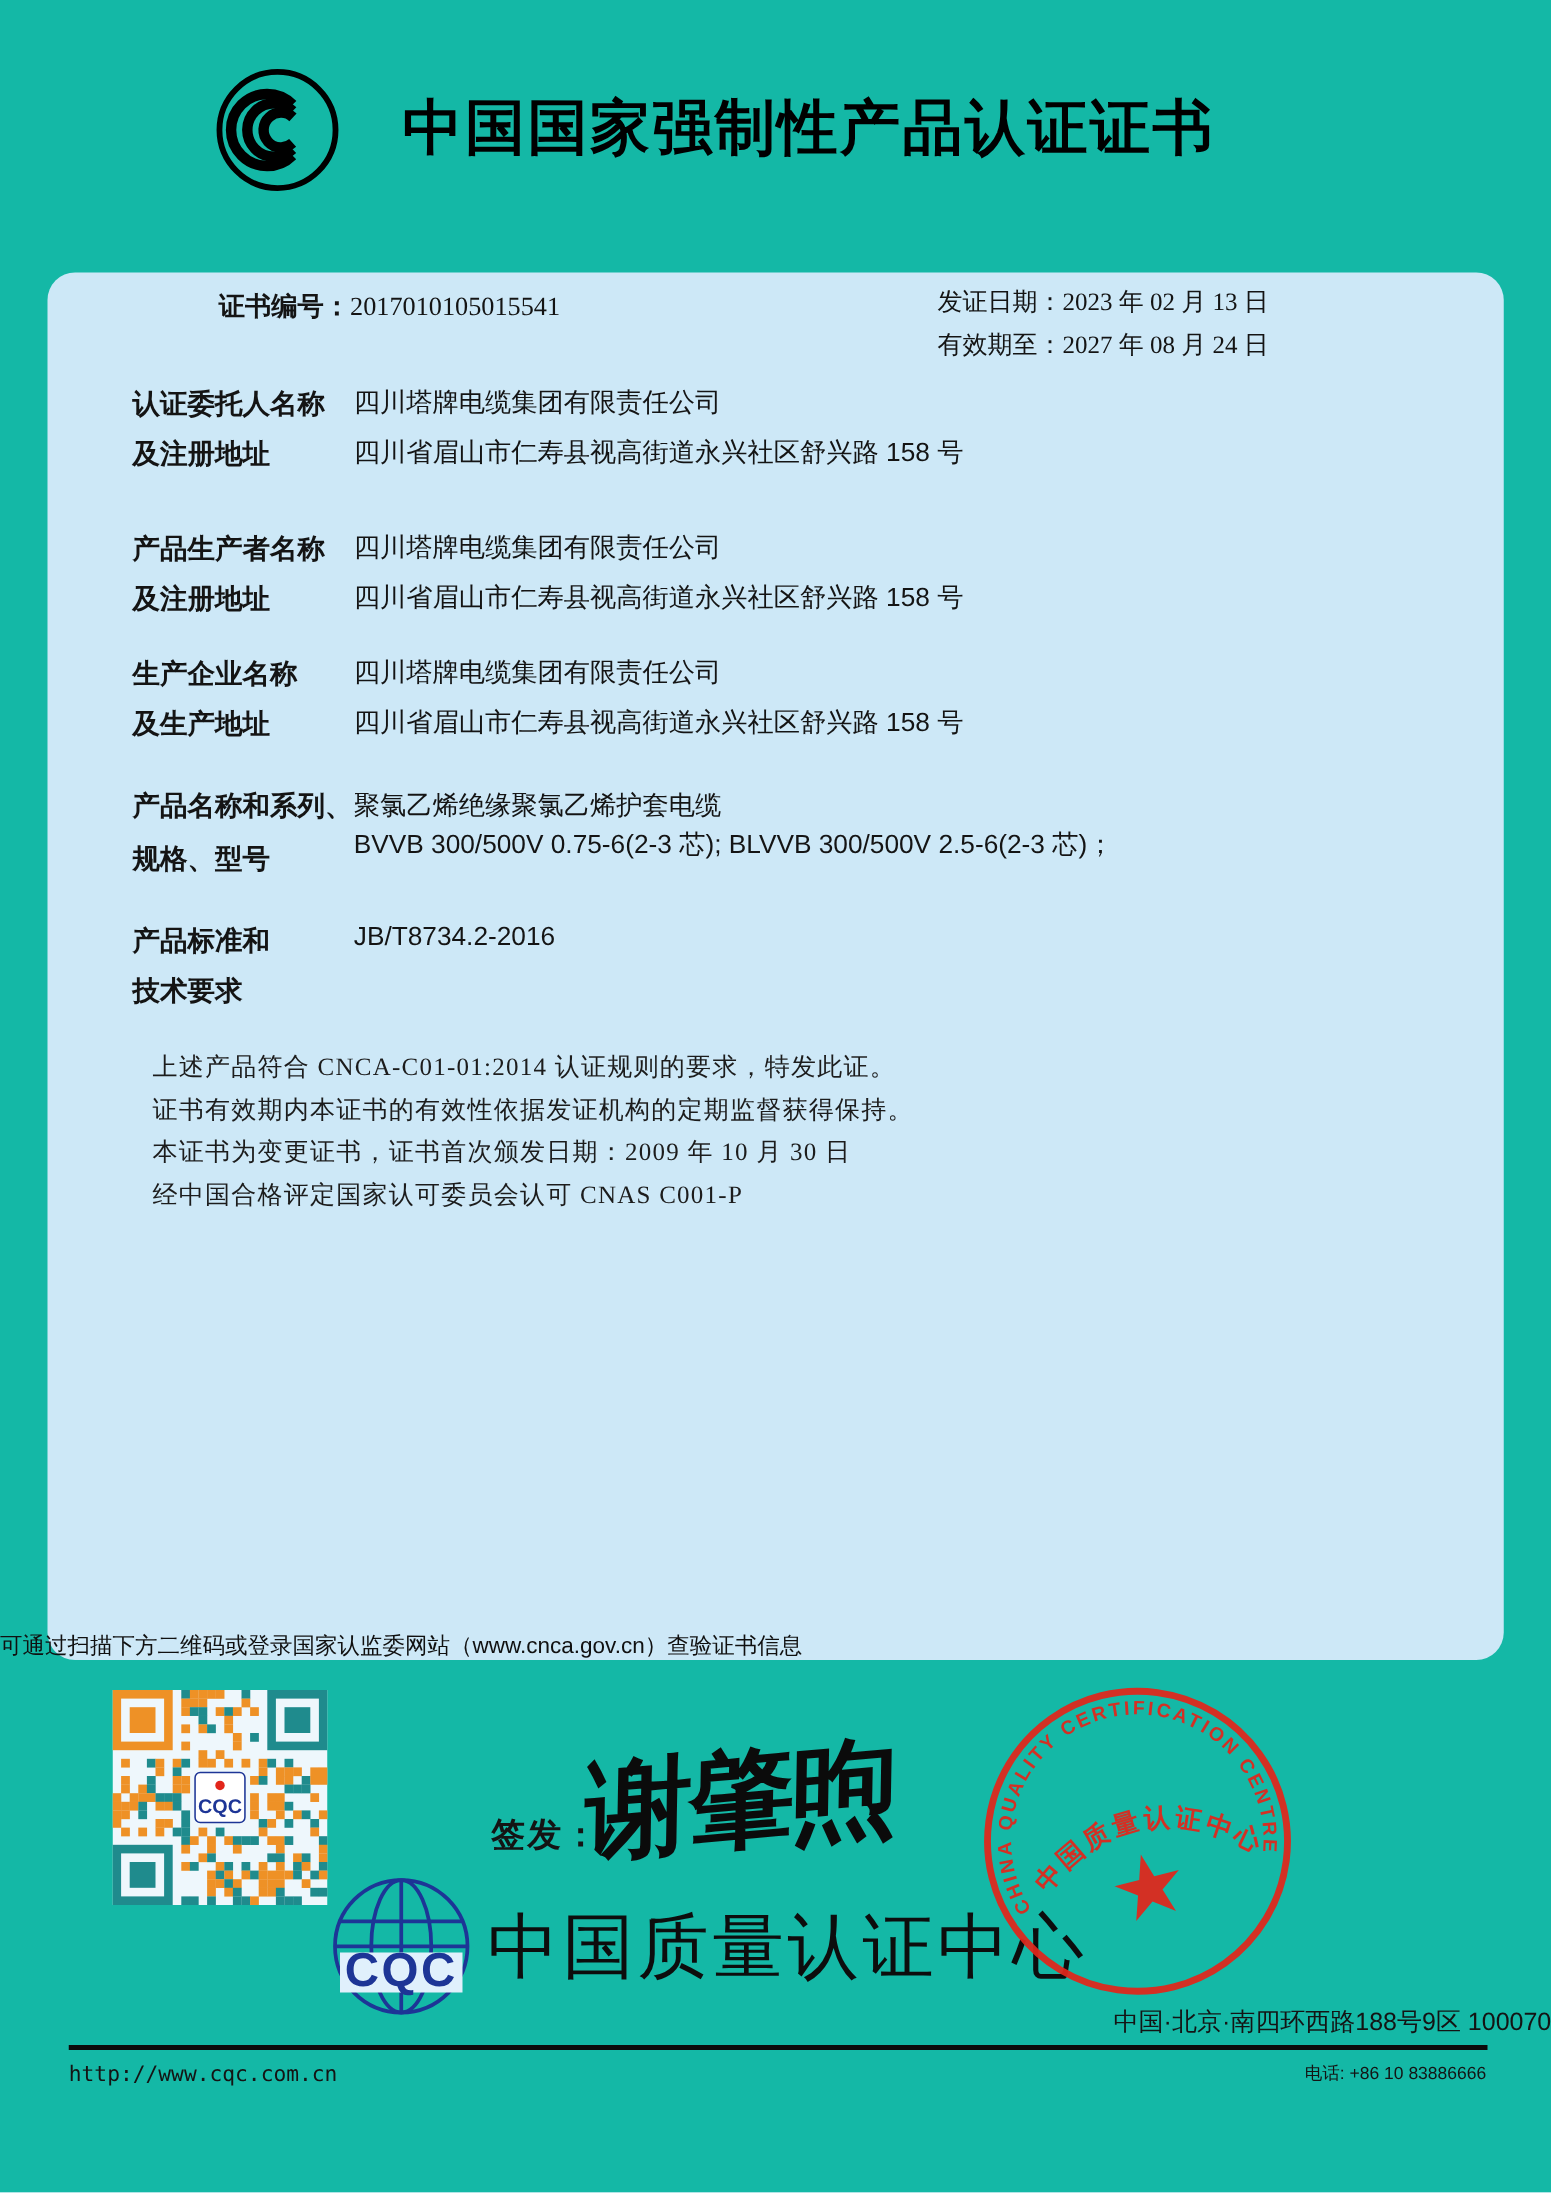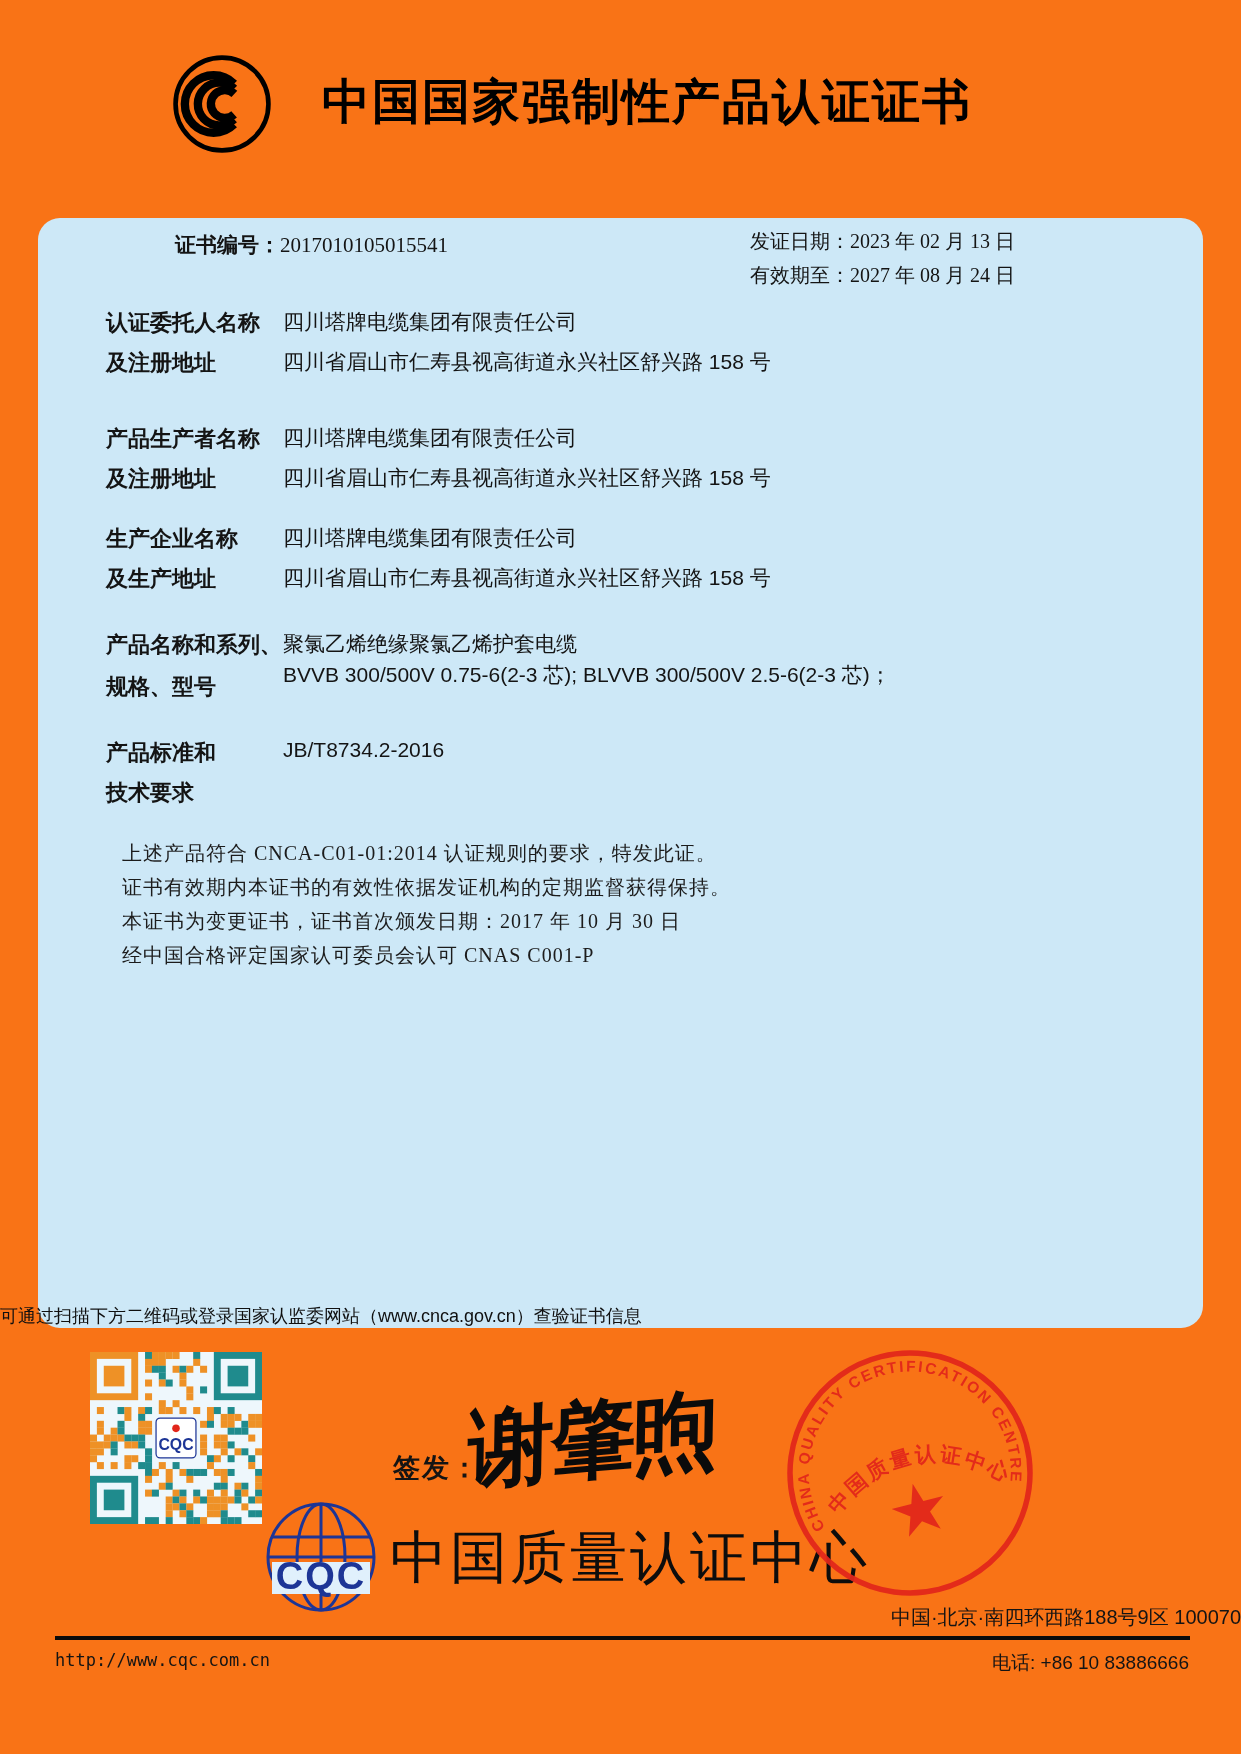--- a/index.html
+++ b/index.html
@@ -1,18 +1,18 @@
 <!DOCTYPE html>
 <html><head>
 <meta charset="utf-8">
 <style>
   html,body{margin:0;padding:0;}
   .page{
     position:relative; width:1241px; height:1754px;
-    background:#f97316; overflow:hidden;
+    background:#14b8a6; overflow:hidden;
     font-family:"Liberation Sans", sans-serif; color:#141414;
   }
   .panel{
     position:absolute; left:38px; top:218px; width:1165px; height:1110px;
     background:#cde8f7; border-radius:22px;
   }
   .abs{position:absolute;}
   .title{
     left:322px; top:70px; font-size:48px; font-weight:bold;
     letter-spacing:2px; color:#000;
@@ -39,21 +39,21 @@
     left:468px; top:1382px; font-size:86px; font-weight:600; color:#0b0b0b;
     font-family:"Liberation Serif", serif;
     transform:rotate(-5deg) skewX(-6deg); letter-spacing:-4px; white-space:nowrap;
   }
   .cqclogo{left:264px; top:1500px;}
   .orgname{left:390px; top:1520px; font-size:57px; font-weight:500; letter-spacing:3px; color:#0d0d0d; white-space:nowrap;}
   .sealwrap{left:775px; top:1338px; transform:rotate(-14deg);}
   .rule{left:55px; top:1636px; width:1135px; height:4px; background:#0c0c0c;}
   .furl{left:55px; top:1650px; font-size:17px; font-family:"DejaVu Sans Mono", monospace;}
   .faddr{left:0; right:0; top:1604px; text-align:right; font-size:20px;}
-  .fphone{right:52px; top:1650px; font-size:19px;}
+  .fphone{right:52px; top:1650px; font-size:14px;}
 </style>
 </head>
 <body>
 
 <div class="page">
 
   <svg class="abs" style="left:170px; top:52px;" width="104" height="104" viewBox="0 0 112 112">
     <circle cx="56" cy="56" r="50" fill="none" stroke="#000" stroke-width="5"></circle>
     <circle cx="47" cy="56" r="31" fill="none" stroke="#000" stroke-width="9" stroke-dasharray="146 48.7" transform="rotate(45 47 56)"></circle>
     <circle cx="53" cy="56" r="23" fill="none" stroke="#000" stroke-width="9" stroke-dasharray="107 37.5" transform="rotate(46 53 56)"></circle>
@@ -93,21 +93,21 @@
   <div class="abs fl r4b">规格、型号</div>
   <div class="abs fv r4a">聚氯乙烯绝缘聚氯乙烯护套电缆</div>
   <div class="abs fv r4v2">BVVB 300/500V 0.75-6(2-3 芯); BLVVB 300/500V 2.5-6(2-3 芯)；</div>
 
   <div class="abs fl r5a">产品标准和</div>
   <div class="abs fl r5b">技术要求</div>
   <div class="abs fv r5a">JB/T8734.2-2016</div>
 
   <div class="abs stmt kai s0">上述产品符合 CNCA-C01-01:2014 认证规则的要求，特发此证。</div>
   <div class="abs stmt kai s1">证书有效期内本证书的有效性依据发证机构的定期监督获得保持。</div>
-  <div class="abs stmt kai s2">本证书为变更证书，证书首次颁发日期：2017 年 10 月 30 日</div>
+  <div class="abs stmt kai s2">本证书为变更证书，证书首次颁发日期：2009 年 10 月 30 日</div>
   <div class="abs stmt kai s3">经中国合格评定国家认可委员会认可 CNAS C001-P</div>
 
   <div class="abs caption">可通过扫描下方二维码或登录国家认监委网站（www.cnca.gov.cn）查验证书信息</div>
 
   <svg class="abs qr" width="172" height="172" viewBox="0 0 25 25">
     <rect x="0" y="0" width="25" height="25" fill="#eef7fc"></rect>
     <g id="qr-grid">
         <rect x="8" y="0" width="1.02" height="1.02" fill="#1f8b8d"></rect>
         <rect x="9" y="0" width="1.02" height="1.02" fill="#ee9126"></rect>
         <rect x="10" y="0" width="1.02" height="1.02" fill="#ee9126"></rect>

